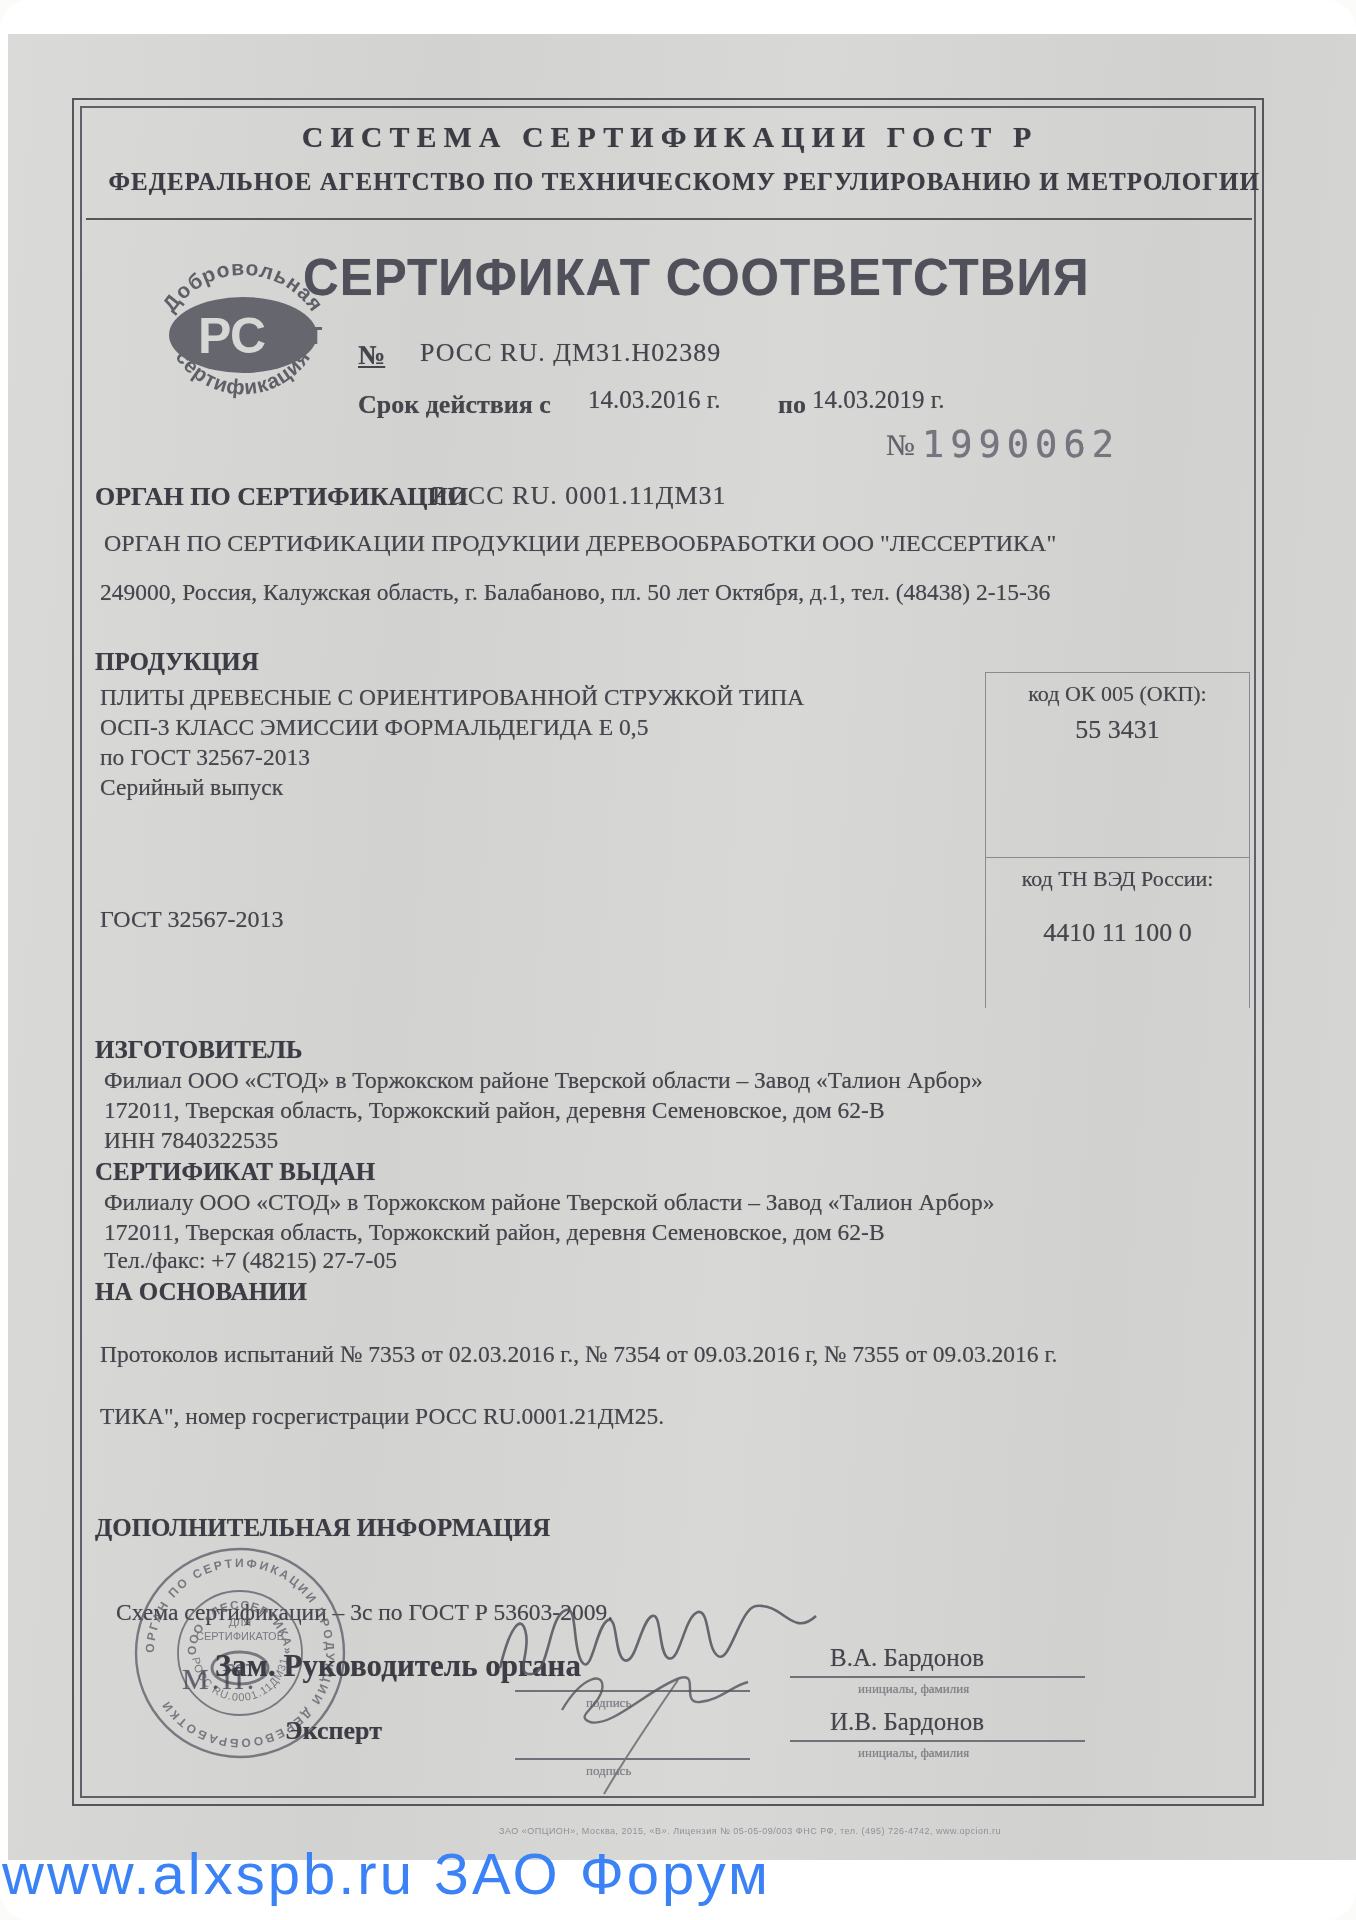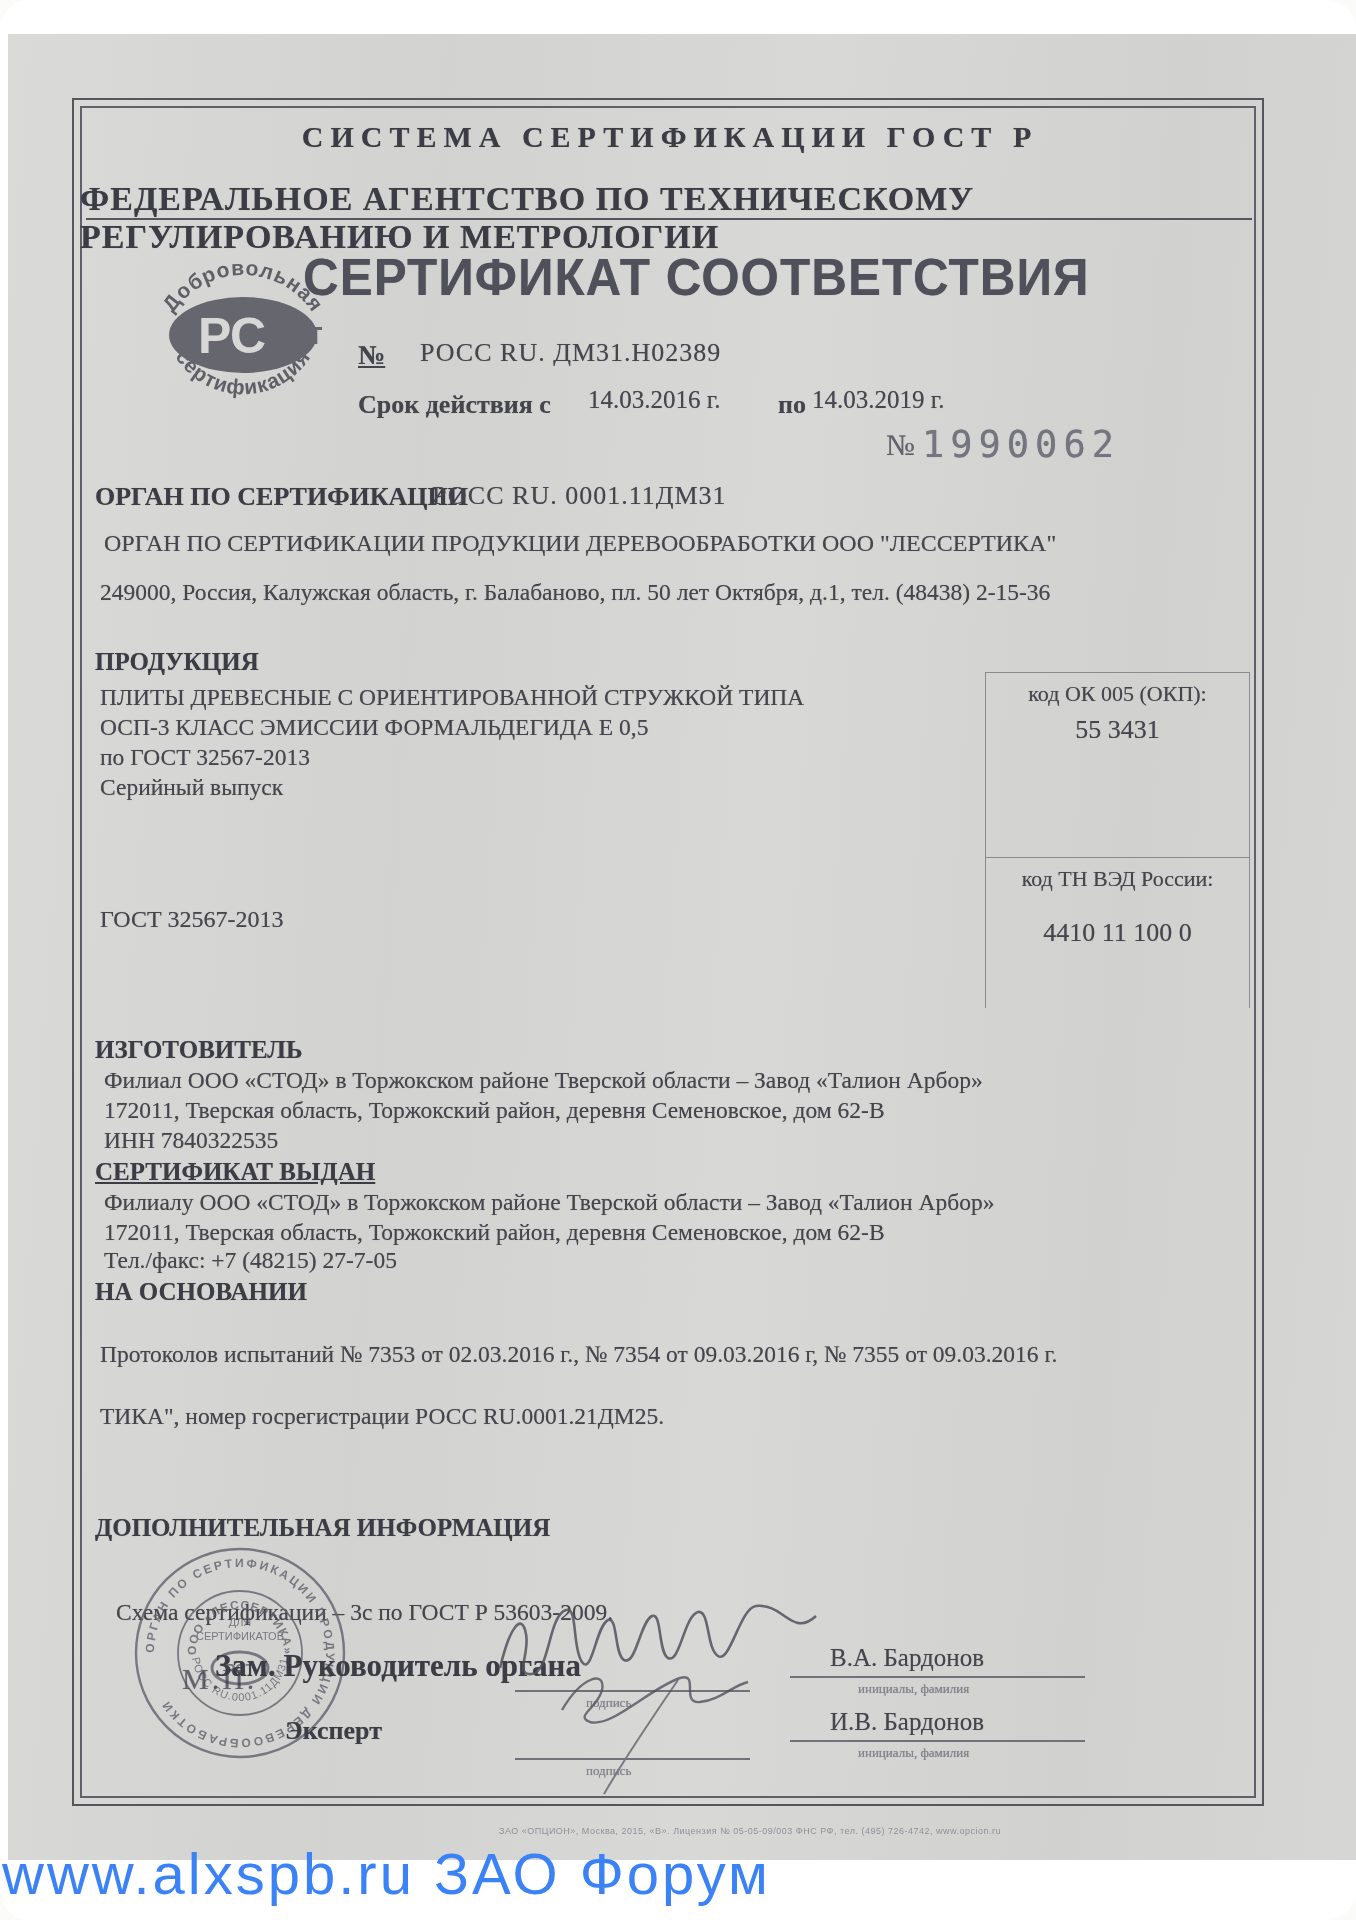--- a/index.html
+++ b/index.html
@@ -29,21 +29,21 @@
 <body>
 
 <div id="page">
   <div id="paper"></div>
 
   <div class="frame-outer">
     <div class="frame-inner"></div>
   </div>
 
   <div class="abs hd scan" style="left:80px;top:120px;width:1180px;text-align:center;font-size:30px;letter-spacing:7px;">СИСТЕМА СЕРТИФИКАЦИИ ГОСТ Р</div>
-  <div class="abs hd scan" style="left:80px;top:168px;width:1180px;text-align:left;font-size:34px;letter-spacing:1px;margin-top:12px;">ФЕДЕРАЛЬНОЕ АГЕНТСТВО ПО ТЕХНИЧЕСКОМУ РЕГУЛИРОВАНИЮ И МЕТРОЛОГИИ</div>
+  <div class="abs hd scan" style="left:80px;top:168px;width:1180px;text-align:right;font-size:25px;letter-spacing:1px;">ФЕДЕРАЛЬНОЕ АГЕНТСТВО ПО ТЕХНИЧЕСКОМУ РЕГУЛИРОВАНИЮ И МЕТРОЛОГИИ</div>
   <div class="divider"></div>
 
   <svg class="abs" style="left:148px;top:238px;" width="190" height="192" viewBox="0 0 190 192">
     <defs>
       <path id="arcT" d="M12,120 A83,83 0 0 1 178,120"></path>
       <path id="arcB" d="M18,98 A80,80 0 0 0 172,98"></path>
     </defs>
     <text fill="#5f5f68" style="font-family:'Liberation Sans',sans-serif;font-weight:bold;font-size:21px;letter-spacing:1px;">
       <textPath href="#arcT" startOffset="50%" text-anchor="middle">Добровольная</textPath>
     </text>
@@ -90,21 +90,21 @@
     <div class="serif val scan" style="margin-top:26px;">4410 11 100 0</div>
   </div>
 
   <div class="abs serif scan" style="left:100px;top:906px;font-size:24px;">ГОСТ 32567-2013</div>
 
   <div class="abs hd scan" style="left:95px;top:1036px;font-size:25px;">ИЗГОТОВИТЕЛЬ</div>
   <div class="abs serif t scan" style="left:104px;top:1066px;">Филиал ООО «СТОД» в Торжокском районе Тверской области – Завод «Талион Арбор»</div>
   <div class="abs serif t scan" style="left:104px;top:1096px;">172011, Тверская область, Торжокский район, деревня Семеновское, дом 62-В</div>
   <div class="abs serif t scan" style="left:104px;top:1126px;">ИНН 7840322535</div>
 
-  <div class="abs hd scan" style="left:95px;top:1158px;font-size:25px;text-decoration:underline;">СЕРТИФИКАТ ВЫДАН</div>
+  <div class="abs hd scan" style="left:95px;top:1158px;font-size:25px;">СЕРТИФИКАТ ВЫДАН</div>
   <div class="abs serif t scan" style="left:104px;top:1188px;">Филиалу ООО «СТОД» в Торжокском районе Тверской области – Завод «Талион Арбор»</div>
   <div class="abs serif t scan" style="left:104px;top:1218px;">172011, Тверская область, Торжокский район, деревня Семеновское, дом 62-В</div>
   <div class="abs serif t scan" style="left:104px;top:1246px;">Тел./факс: +7 (48215) 27-7-05</div>
 
   <div class="abs hd scan" style="left:95px;top:1278px;font-size:25px;">НА ОСНОВАНИИ</div>
   <div class="abs serif t scan" style="left:100px;top:1340px;">Протоколов  испытаний № 7353 от 02.03.2016 г., № 7354 от 09.03.2016 г, № 7355 от 09.03.2016 г.</div>
   <div class="abs serif t scan" style="left:100px;top:1402px;">ТИКА", номер госрегистрации  РОСС  RU.0001.21ДМ25.</div>
 
   <div class="abs hd scan" style="left:95px;top:1514px;font-size:25px;">ДОПОЛНИТЕЛЬНАЯ ИНФОРМАЦИЯ</div>
   <div class="abs serif t scan" style="left:116px;top:1580px;margin-top:18px;">Схема сертификации – 3с по ГОСТ Р 53603-2009.</div>

